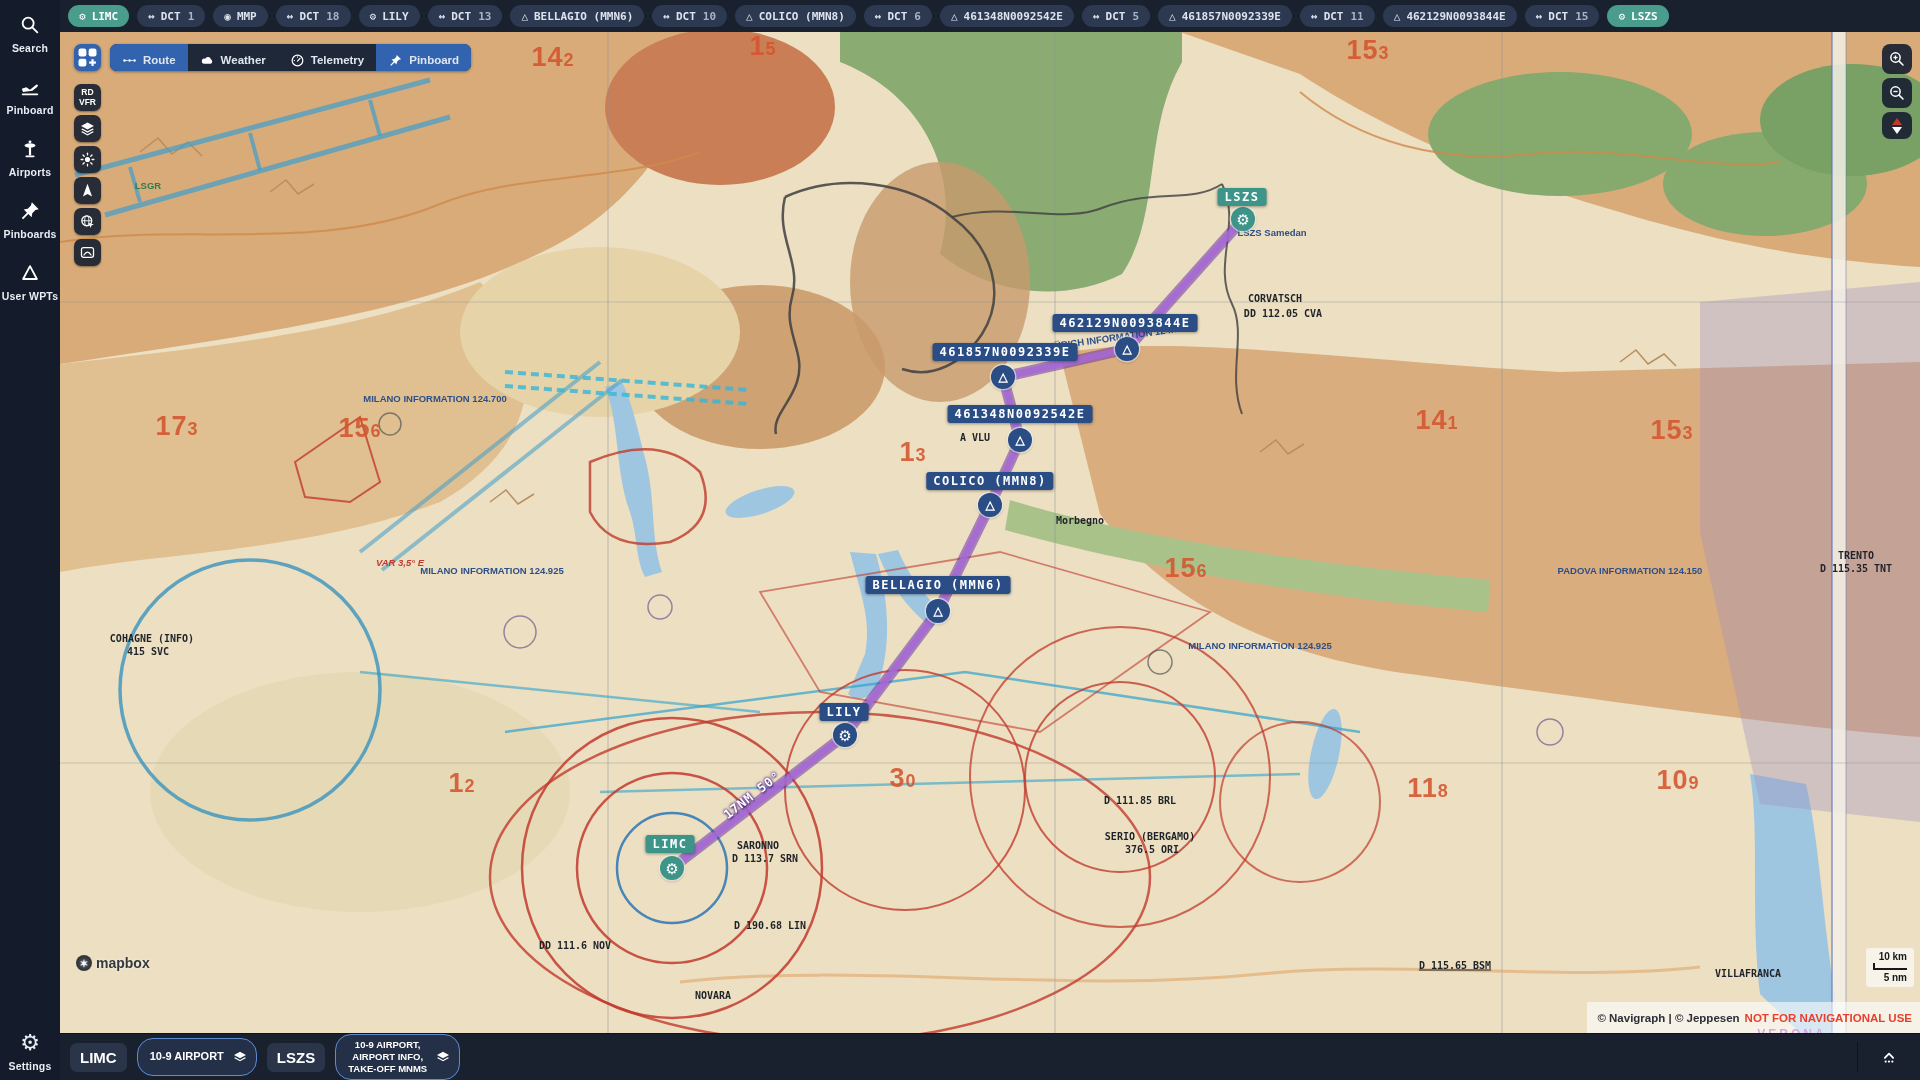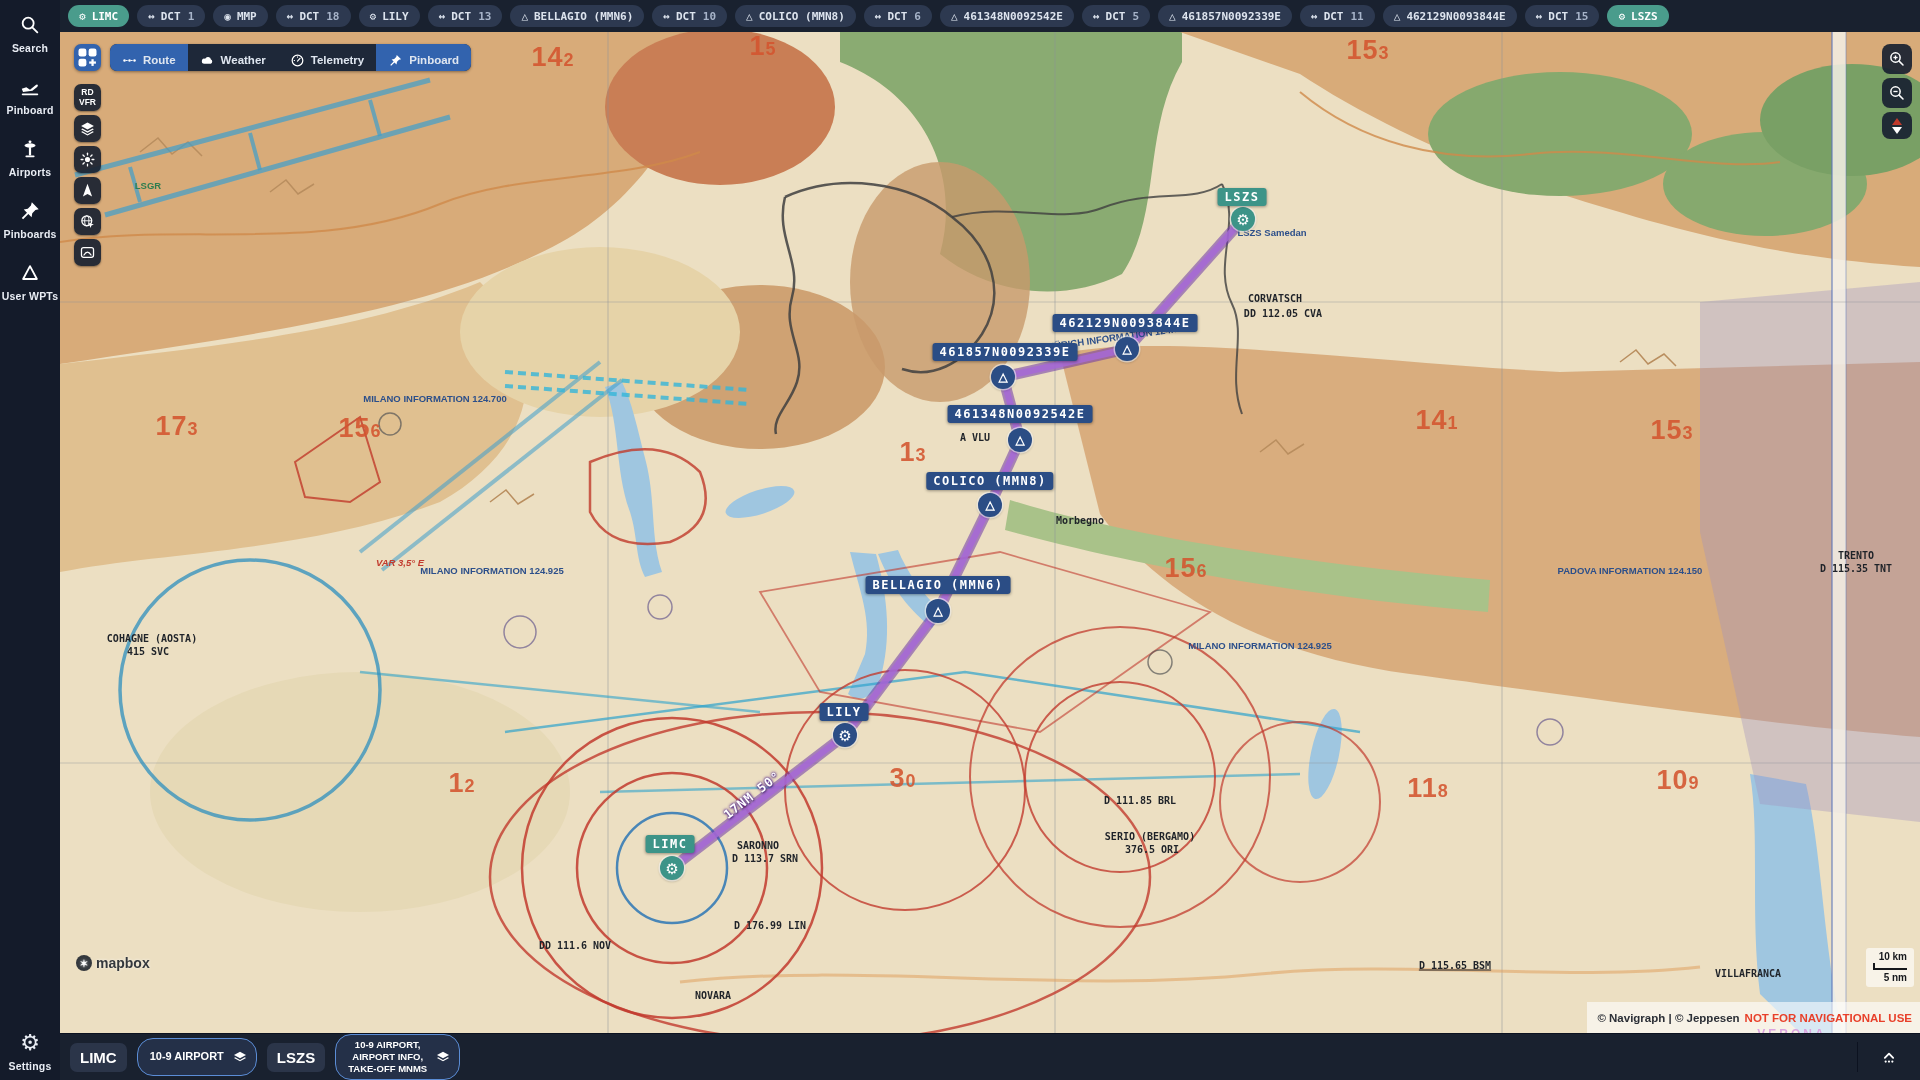--- a/index.html
+++ b/index.html
@@ -381,24 +381,24 @@
           <div class="cl dark" style="left: 1688px; top: 941px;">VILLAFRANCA</div>
           <div class="cl gray" style="left: 1732px; top: 958px;">VERONA</div>
           <div class="cl dark" style="left: 653px; top: 963px;">NOVARA</div>
           <div class="cl dark" style="left: 1395px; top: 933px; text-decoration: underline;">D 115.65 BSM</div>
           <div class="cl red" style="left: 340px; top: 530px;">VAR 3,5° E</div>
           <div class="cl dark" style="left: 915px; top: 405px;">A VLU</div>
           <div class="cl dark" style="left: 1020px; top: 488px;">Morbegno</div>
           <div class="cl green" style="left: 88px; top: 153px;">LSGR</div>
           <div class="cl dark" style="left: 1796px; top: 523px;">TRENTO</div>
           <div class="cl dark" style="left: 1796px; top: 536px;">D 115.35 TNT</div>
-          <div class="cl dark" style="left: 92px; top: 606px;">COHAGNE (AOSTA)</div>
+          <div class="cl dark" style="left: 92px; top: 606px;">COHAGNE (INFO)</div>
           <div class="cl dark" style="left: 88px; top: 619px;">415 SVC</div>
           <div class="cl dark" style="left: 515px; top: 913px;">DD 111.6 NOV</div>
-          <div class="cl dark" style="left: 710px; top: 893px;">D 176.99 LIN</div>
+          <div class="cl dark" style="left: 710px; top: 893px;">D 190.68 LIN</div>
         </div>
 
       <div class="layer" id="wpt-layer">
           <div class="wpt-marker teal" style="left: 612px; top: 836px;">
             <span class="g-air">⚙</span>
           </div>
           <div class="wpt-label teal" style="left: 610px; top: 812px;">LIMC</div>
           <div class="wpt-marker navy" style="left: 785px; top: 703px;">
             <span class="g-air">⚙</span>
           </div>

